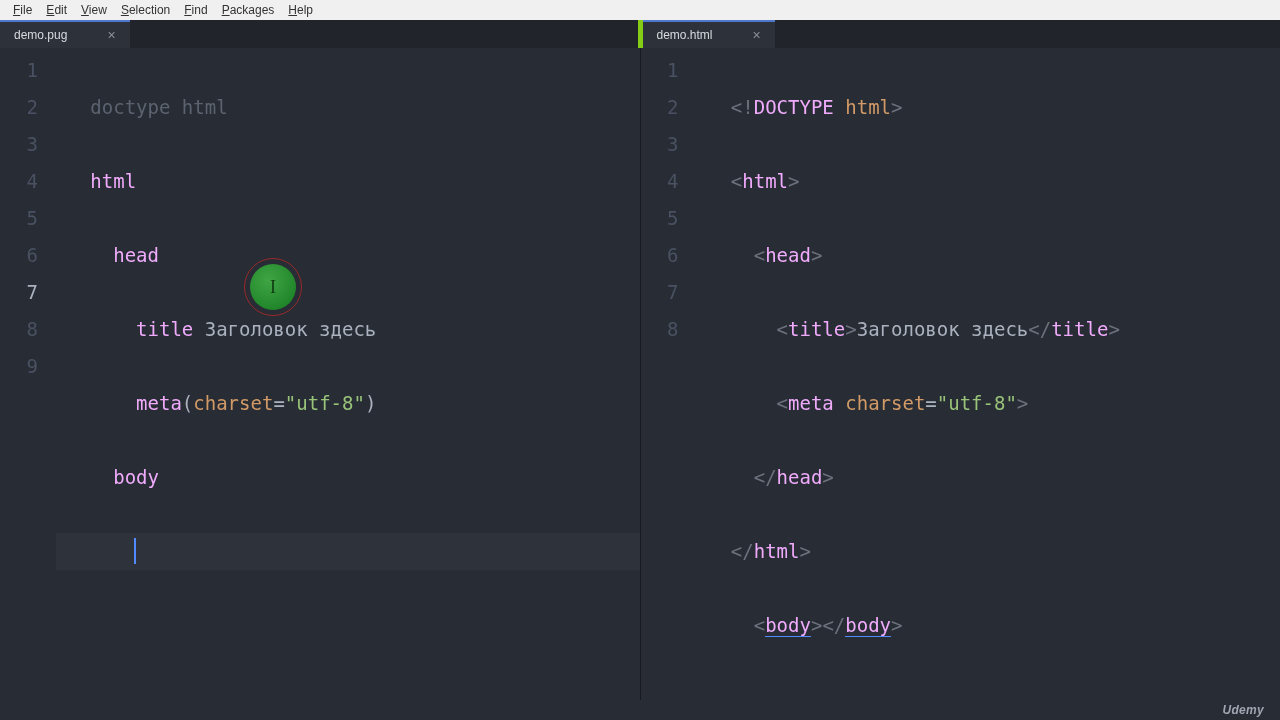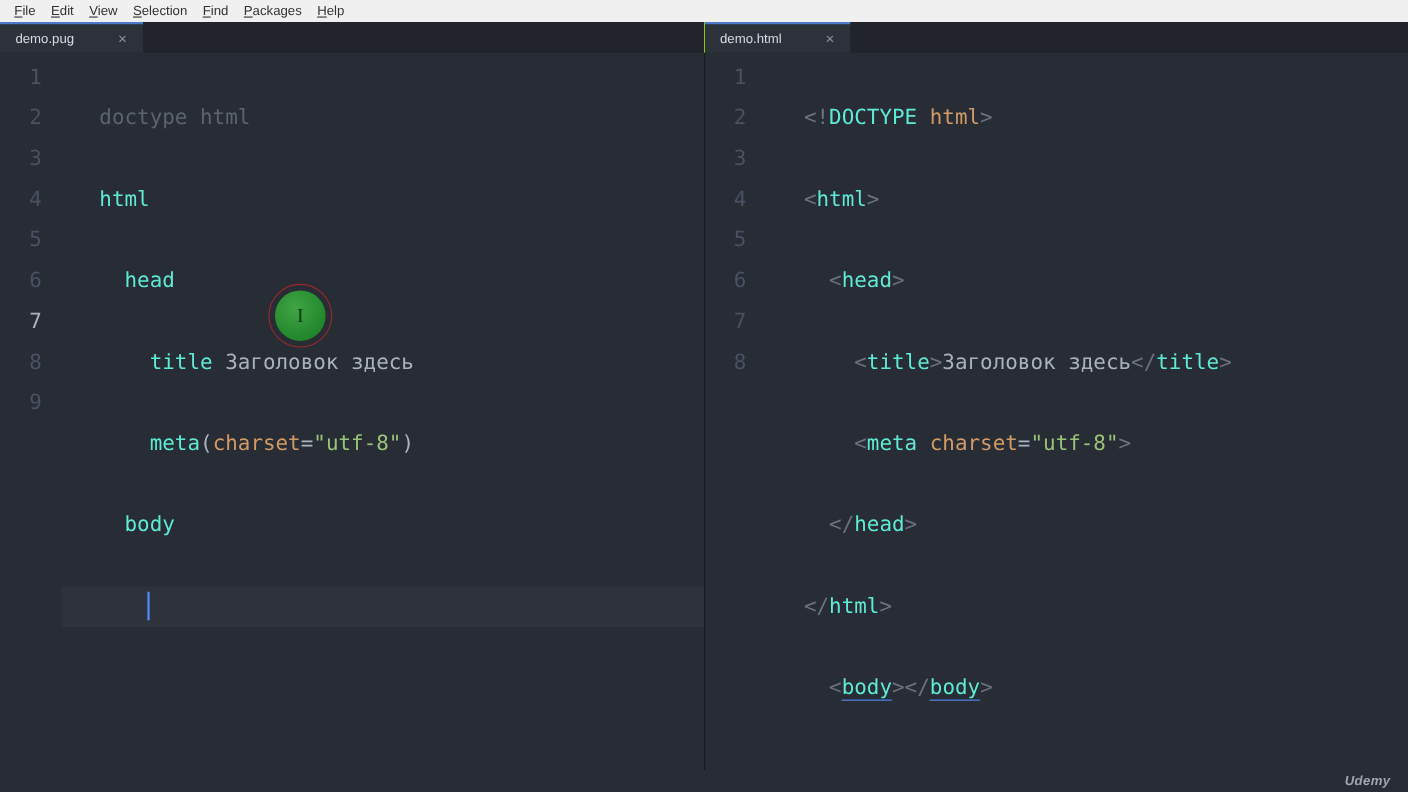--- a/index.html
+++ b/index.html
@@ -28,21 +28,21 @@
 .menubar .menu-item .ul { text-decoration: underline; }
 .tabbar-row {
   display: flex;
   height: 28px;
   background: #21252b;
 }
 .tabbar-half {
   flex: 1;
   display: flex;
   align-items: stretch;
-  border-right: 1px solid #84cc16;
+  border-right: 5px solid #84cc16;
 }
 .tabbar-half:last-child { border-right: none; }
 .tab {
   display: flex;
   align-items: center;
   padding: 0 14px;
   background: #2c313a;
   color: #d7dae0;
   font-family: "Segoe UI", Arial, sans-serif;
   font-size: 12px;
@@ -82,21 +82,21 @@
   font-size: 19px;
   line-height: 37px;
   color: #abb2bf;
   white-space: pre;
   position: relative;
 }
 .code .line { height: 37px; position: relative; }
 .code .line.current {
   background: rgba(255,255,255,0.03);
 }
-.tok-tag     { color: #5eead4; }
+.tok-tag     { color: #f0abfc; }
 .tok-attr    { color: #d19a66; }
 .tok-string  { color: #98c379; }
 .tok-punct   { color: #abb2bf; }
 .tok-anglep  { color: #6b717d; }
 .tok-comment { color: #5c6370; }
 .tok-text    { color: #abb2bf; }
 .tok-underline { border-bottom: 1px solid #528bff; }
 .cursor-bar {
   position: absolute;
   width: 2px;

